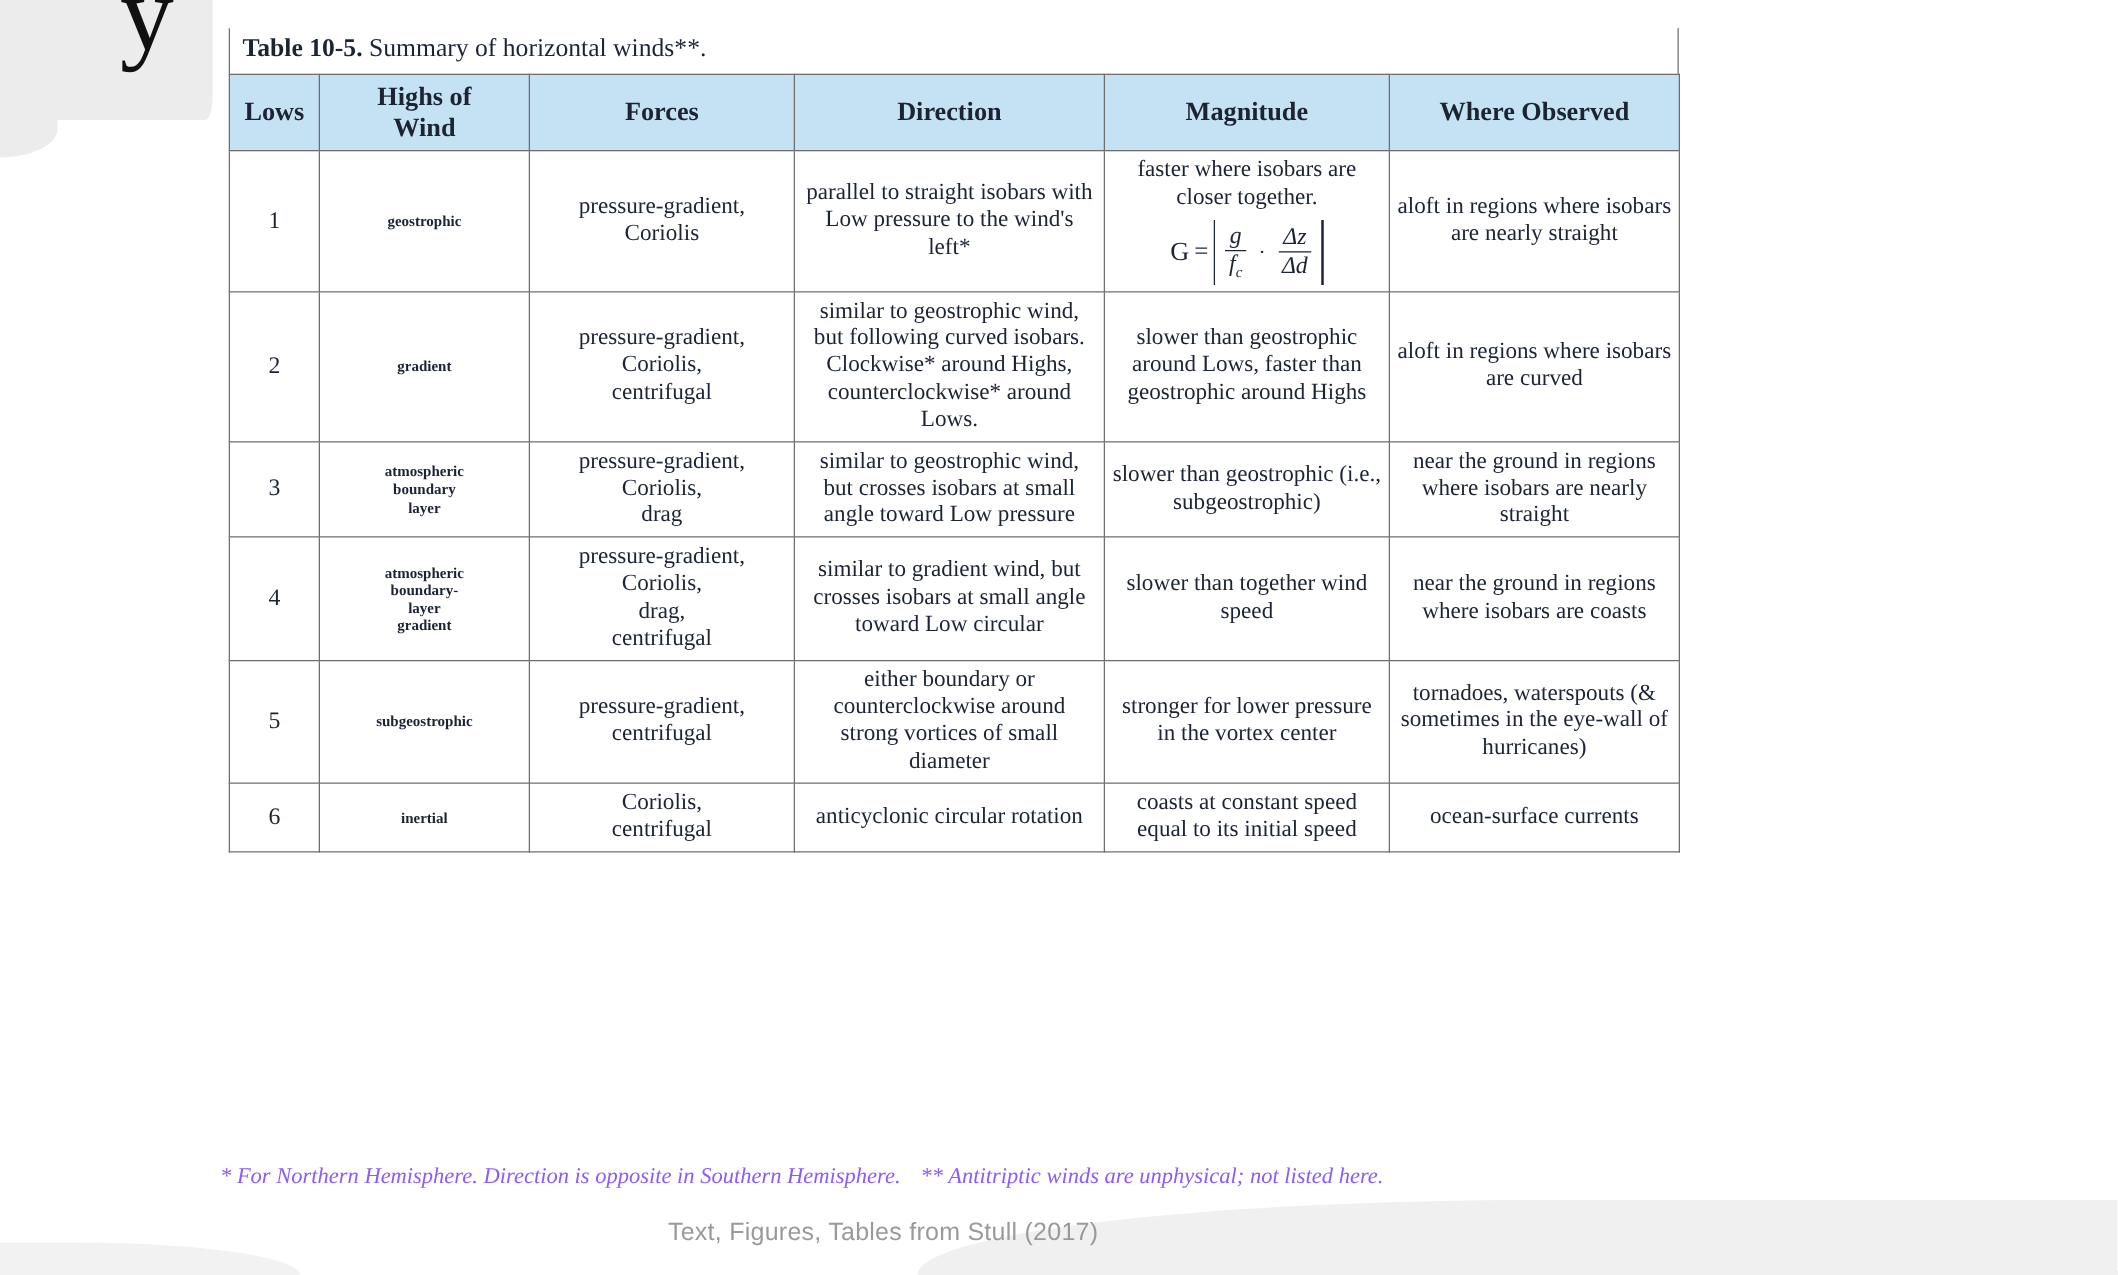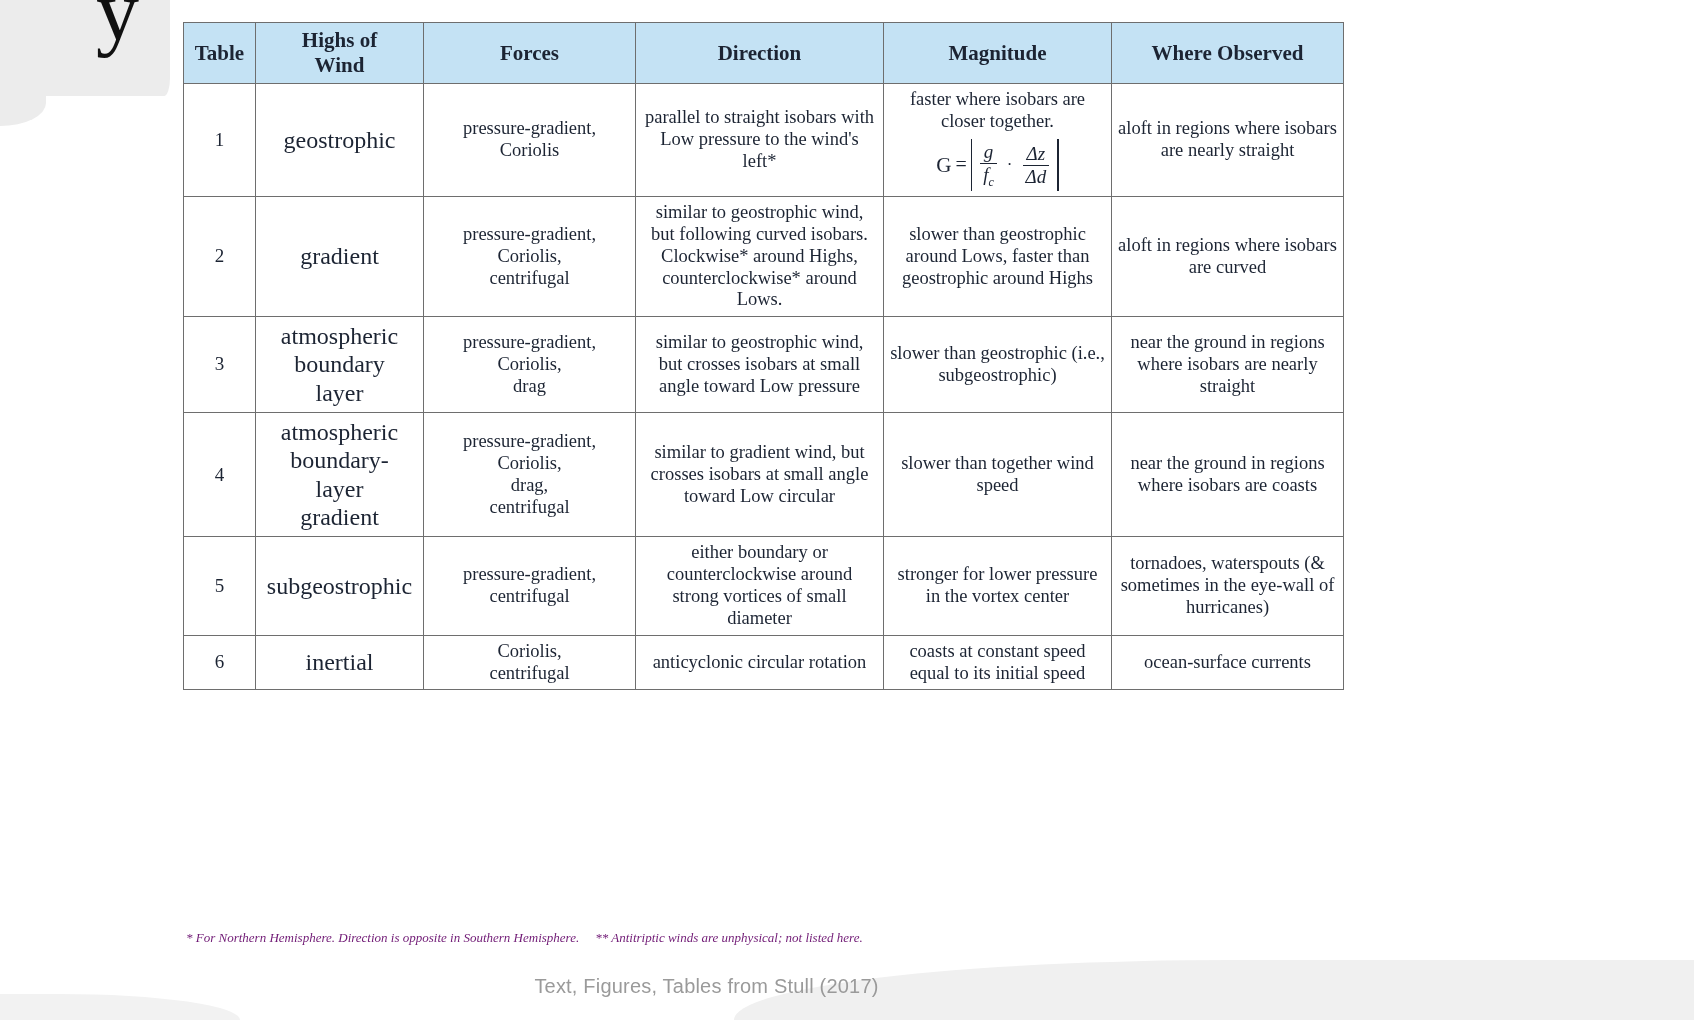--- a/index.html
+++ b/index.html
@@ -95,21 +95,21 @@
   }
   
   col.c-item { width: 72px; }
   col.c-name { width: 168px; }
   col.c-forces { width: 212px; }
   col.c-dir { width: 248px; }
   col.c-mag { width: 228px; }
   col.c-obs { width: 232px; }
 
   td.item-cell { font-size: 19px; }
-  td.name-cell { font-weight: normal; font-size: 24px; }
+  td.name-cell { font-weight: bold; font-size: 12px; }
   td.no-top { border-top: none; }
 
   .bold-inline { font-weight: normal; }
 
   
   .eq {
     display: flex;
     align-items: center;
     justify-content: center;
     gap: 4px;
@@ -138,26 +138,26 @@
     font-size: 19px;
     white-space: nowrap;
   }
   .frac .num { border-bottom: 1.4px solid #1c2433; }
   .frac .den sub { font-size: 12px; font-style: italic; }
   .dotop { font-size: 17px; padding: 0 2px; }
 
   
   .footnote {
     position: absolute;
-    left: 186px;
+    left: 176px;
     top: 930px;
     width: 1160px;
     font-style: italic;
-    font-size: 13px;
-    color: #701a75;
+    font-size: 18px;
+    color: #8b5cf6;
     white-space: nowrap;
   }
   .footnote .fn-gap { display: inline-block; width: 16px; }
 
   .source-caption {
     position: absolute;
     left: 0;
     top: 975px;
     width: 1413px;
     text-align: center;
@@ -170,33 +170,36 @@
 </head>
 <body>
 
 <div class="deco-top-left"></div>
 <div class="deco-bottom-right"></div>
 <div class="deco-bottom-left"></div>
 <div class="stray-glyph">y</div>
 
 <div class="table-wrap">
 
+  <div class="table-caption">
+    <span class="cap-strong">Table 10-5.</span><span> Summary of horizontal winds**.</span>
+  </div>
 
   <table class="winds">
     <colgroup>
       <col class="c-item">
         <col class="c-name">
         <col class="c-forces">
       <col class="c-dir">
         <col class="c-mag">
         <col class="c-obs">
     </colgroup>
     <thead>
       <tr>
-        <th>Table</th>
+        <th>Lows</th>
         <th>
           <div>Highs of</div>
           <div>Wind</div>
         </th>
         <th>Forces</th>
         <th>Direction</th>
         <th>Magnitude</th>
         <th>Where Observed</th>
       </tr>
     </thead>

